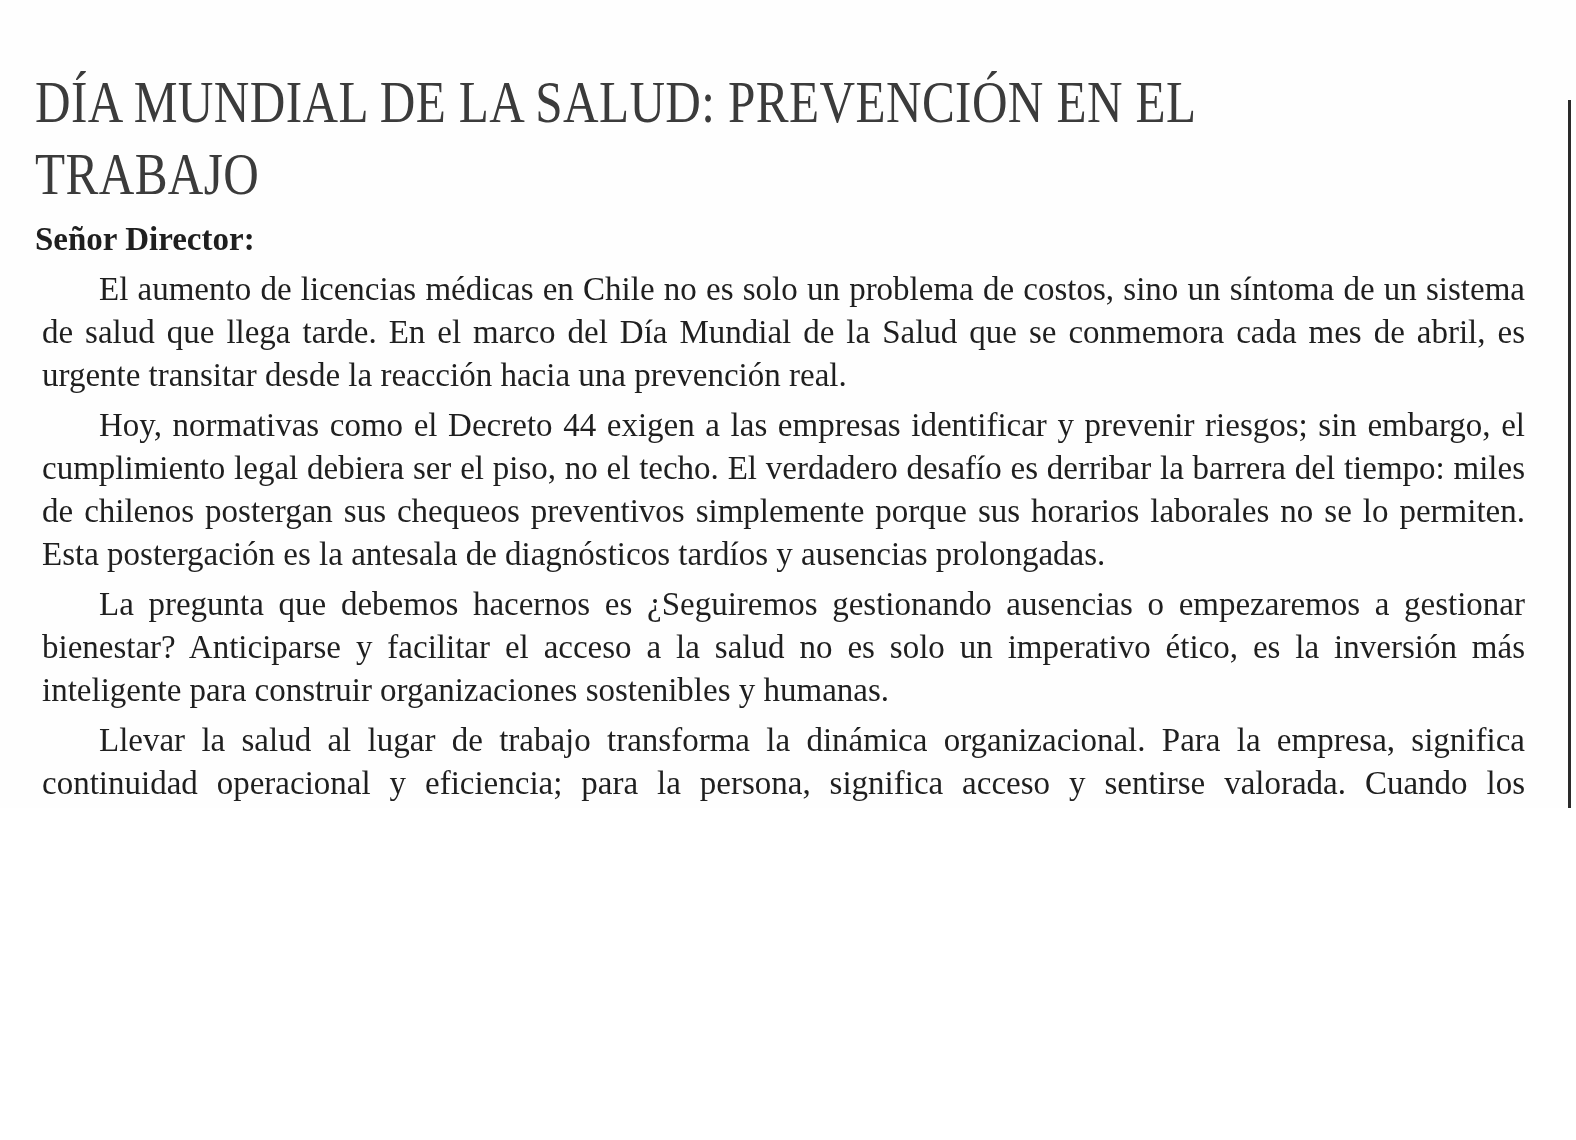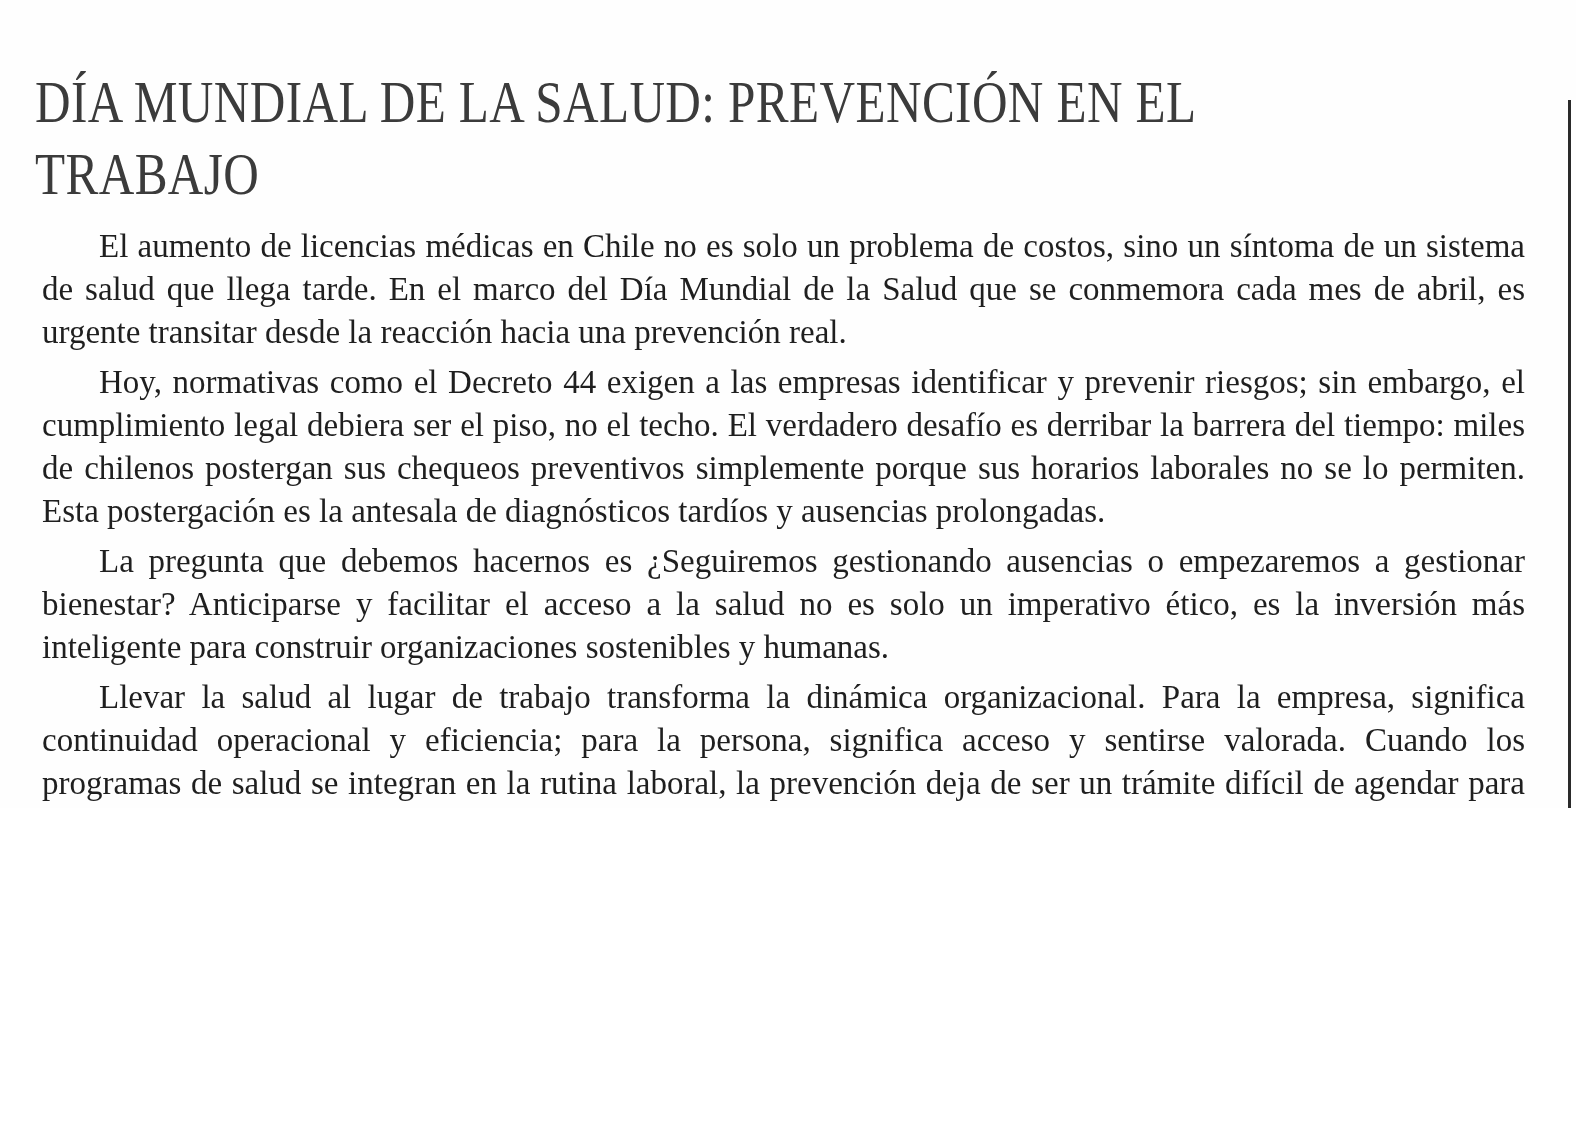--- a/index.html
+++ b/index.html
@@ -89,20 +89,21 @@
 <body>
 
 <div class="page">
 
   <h1 class="headline">
     <span class="hl-line">DÍA MUNDIAL DE LA SALUD: PREVENCIÓN EN EL</span>
     <span class="hl-line">TRABAJO</span>
   </h1>
 
   <div class="letter-body">
+    <p class="salutation">Señor Director:</p>
     <p class="para">El aumento de licencias médicas en Chile no es solo un problema de costos, sino un síntoma de un sistema de salud que llega tarde. En el marco del Día Mundial de la Salud que se conmemora cada mes de abril, es urgente transitar desde la reacción hacia una prevención real.</p>
     <p class="para">Hoy, normativas como el Decreto 44 exigen a las empresas identificar y prevenir riesgos; sin embargo, el cumplimiento legal debiera ser el piso, no el techo. El verdadero desafío es derribar la barrera del tiempo: miles de chilenos postergan sus chequeos preventivos simplemente porque sus horarios laborales no se lo permiten. Esta postergación es la antesala de diagnósticos tardíos y ausencias prolongadas.</p>
     <p class="para">La pregunta que debemos hacernos es ¿Seguiremos gestionando ausencias o empezaremos a gestionar bienestar? Anticiparse y facilitar el acceso a la salud no es solo un imperativo ético, es la inversión más inteligente para construir organizaciones sostenibles y humanas.</p>
     <p class="para">Llevar la salud al lugar de trabajo transforma la dinámica organizacional. Para la empresa, significa continuidad operacional y eficiencia; para la persona, significa acceso y sentirse valorada. Cuando los programas de salud se integran en la rutina laboral, la prevención deja de ser un trámite difícil de agendar para convertirse en un beneficio tangible.</p>
   </div>
 
   <div class="signature">
     <span class="sig-line">CEO de Besplus</span>
   </div>
 

